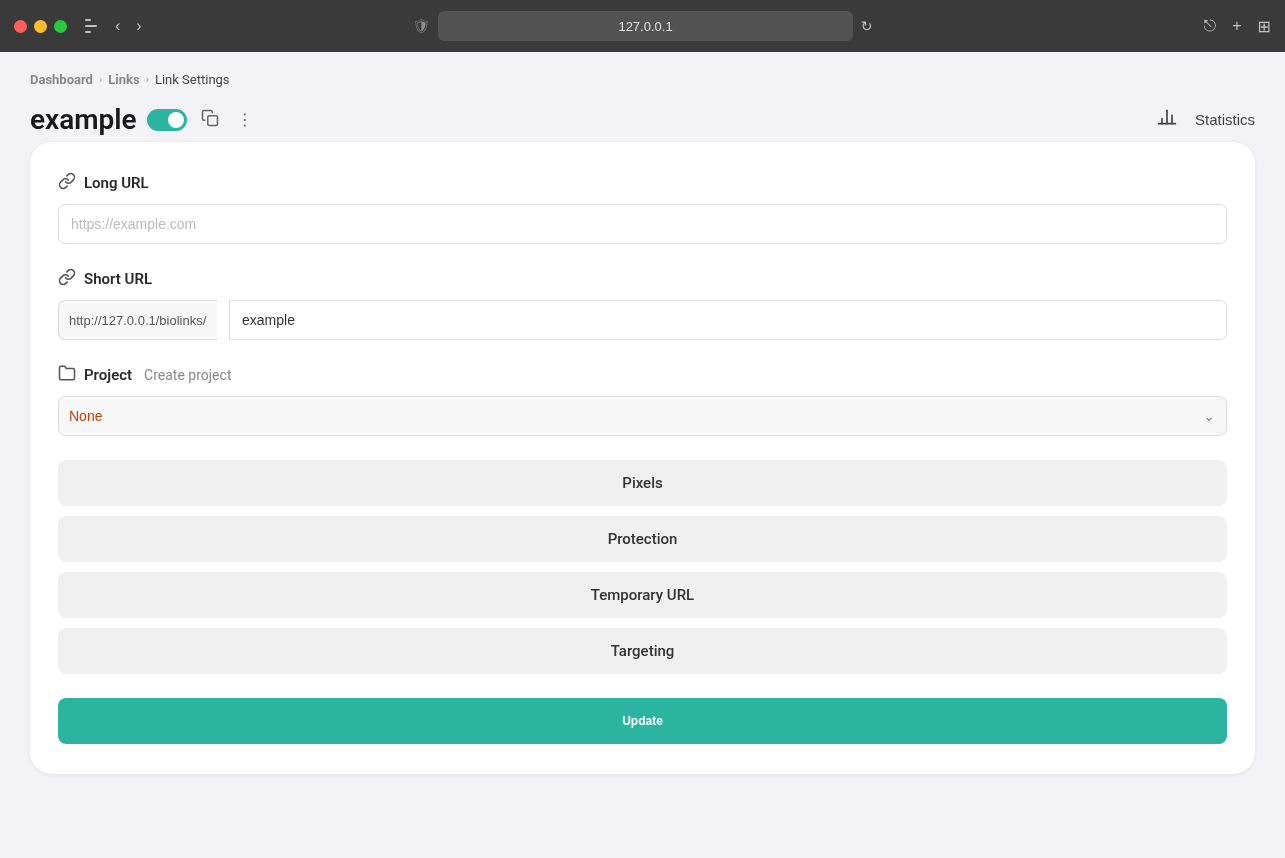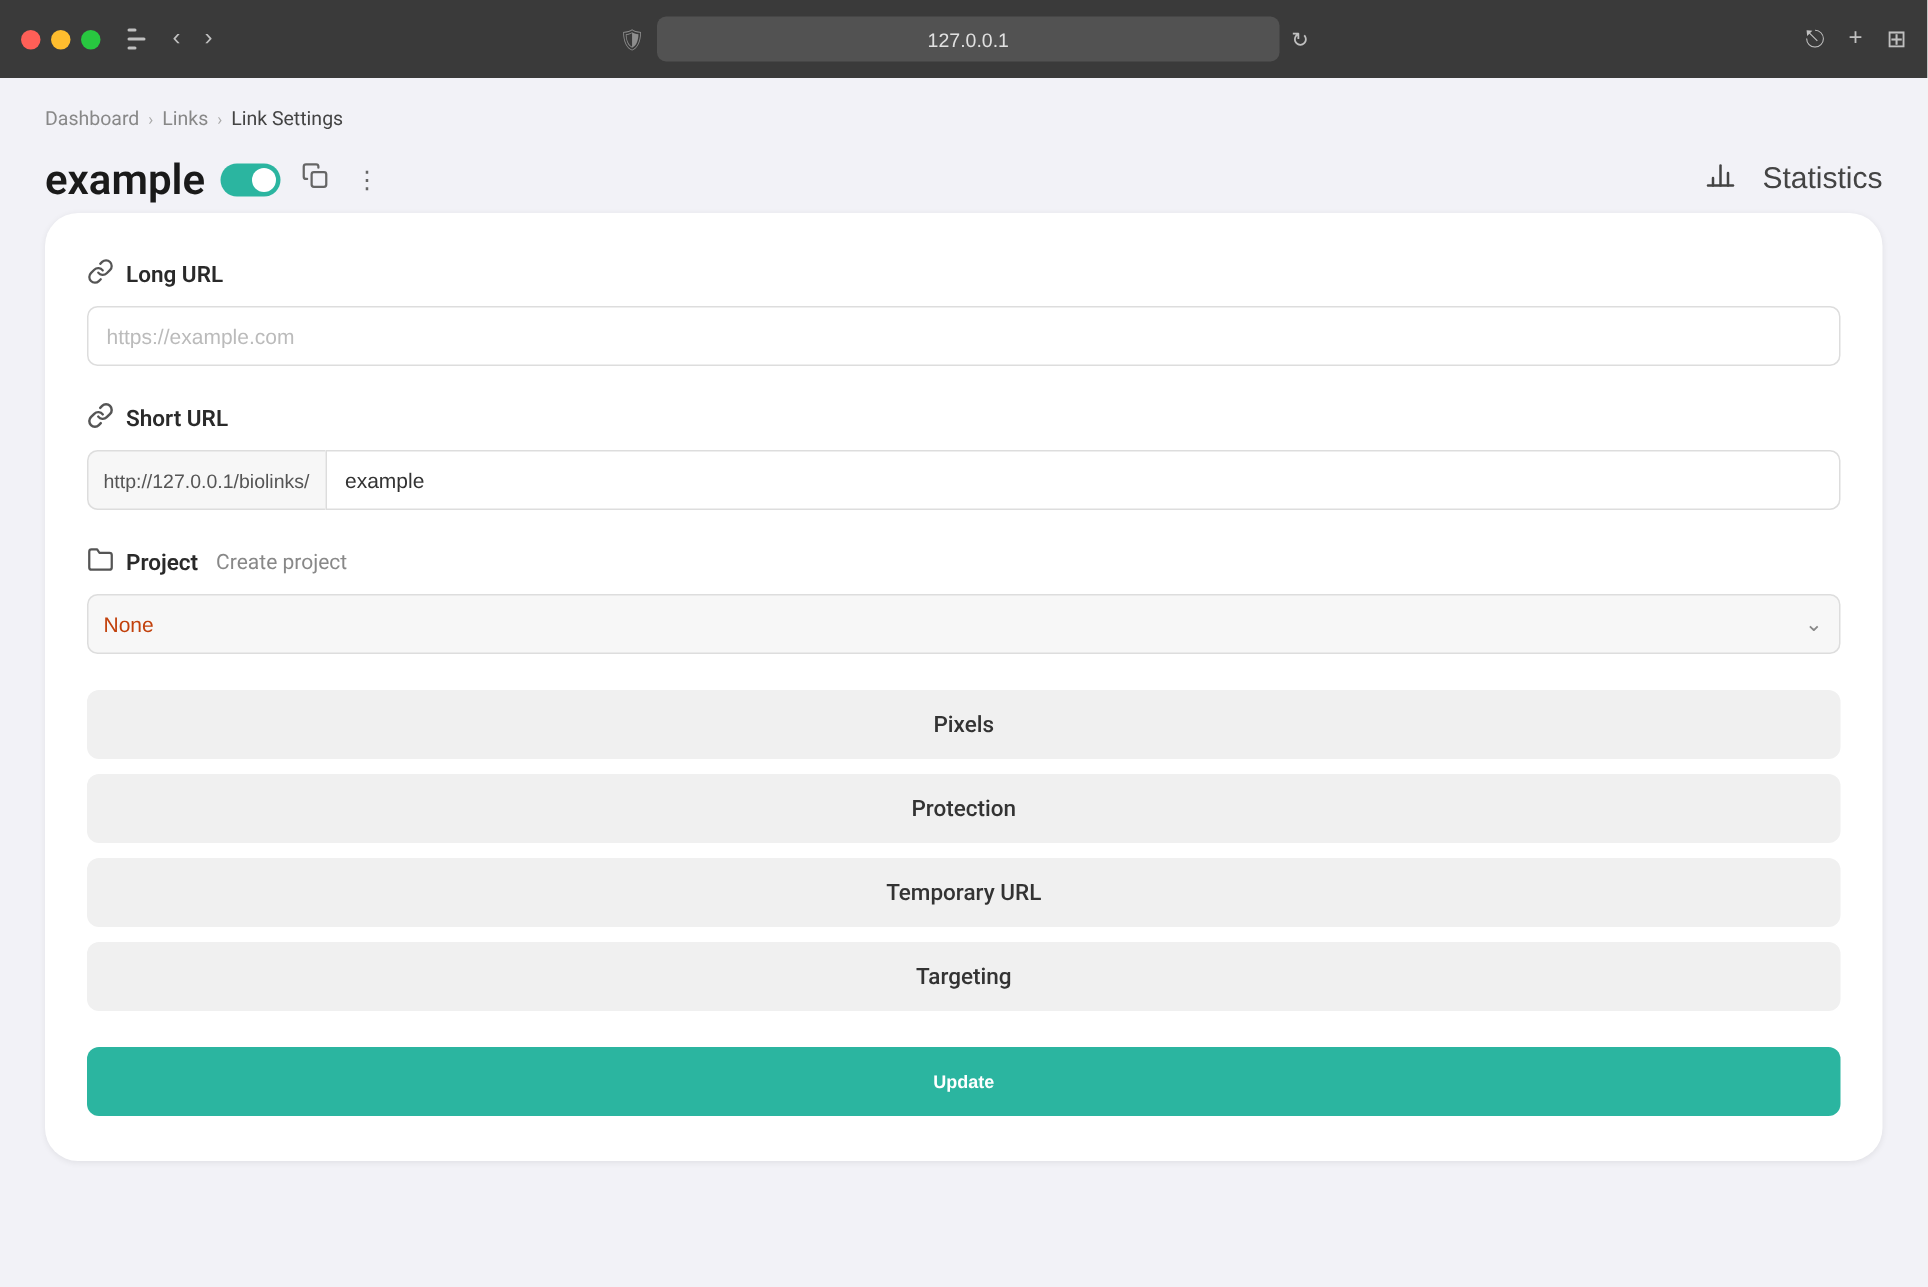--- a/index.html
+++ b/index.html
@@ -127,20 +127,21 @@
     .breadcrumb {
       display: flex;
       align-items: center;
       gap: 6px;
       font-size: 13px;
       color: #888;
       margin-bottom: 16px;
     }
     .breadcrumb-item {
       color: #888;
+      font-weight: bold;
     }
     .breadcrumb-sep {
       color: #aaa;
       font-size: 11px;
     }
     .breadcrumb-current {
       color: #444;
     }
 
     
@@ -189,21 +190,21 @@
     }
 
     .statistics-btn {
       background: none;
       border: none;
       cursor: pointer;
       display: flex;
       align-items: center;
       gap: 18px;
       color: #444;
-      font-size: 20px;
+      font-size: 15px;
       font-weight: 500;
     }
     .statistics-btn .chart-icon {
       font-size: 18px;
     }
 
     
     .link-url-row {
       display: flex;
       align-items: center;
@@ -263,21 +264,21 @@
       color: #333;
       outline: none;
       background: white;
     }
     .input-field::placeholder {
       color: #bbb;
     }
 
     .short-url-row {
       display: flex;
-      gap: 0;
+      gap: 12px;
     }
     .short-url-prefix {
       height: 40px;
       border: 1px solid #ddd;
       border-right: none;
       border-radius: 7px 0 0 7px;
       padding: 0 10px;
       font-size: 13px;
       color: #555;
       background: #f7f7f7;

